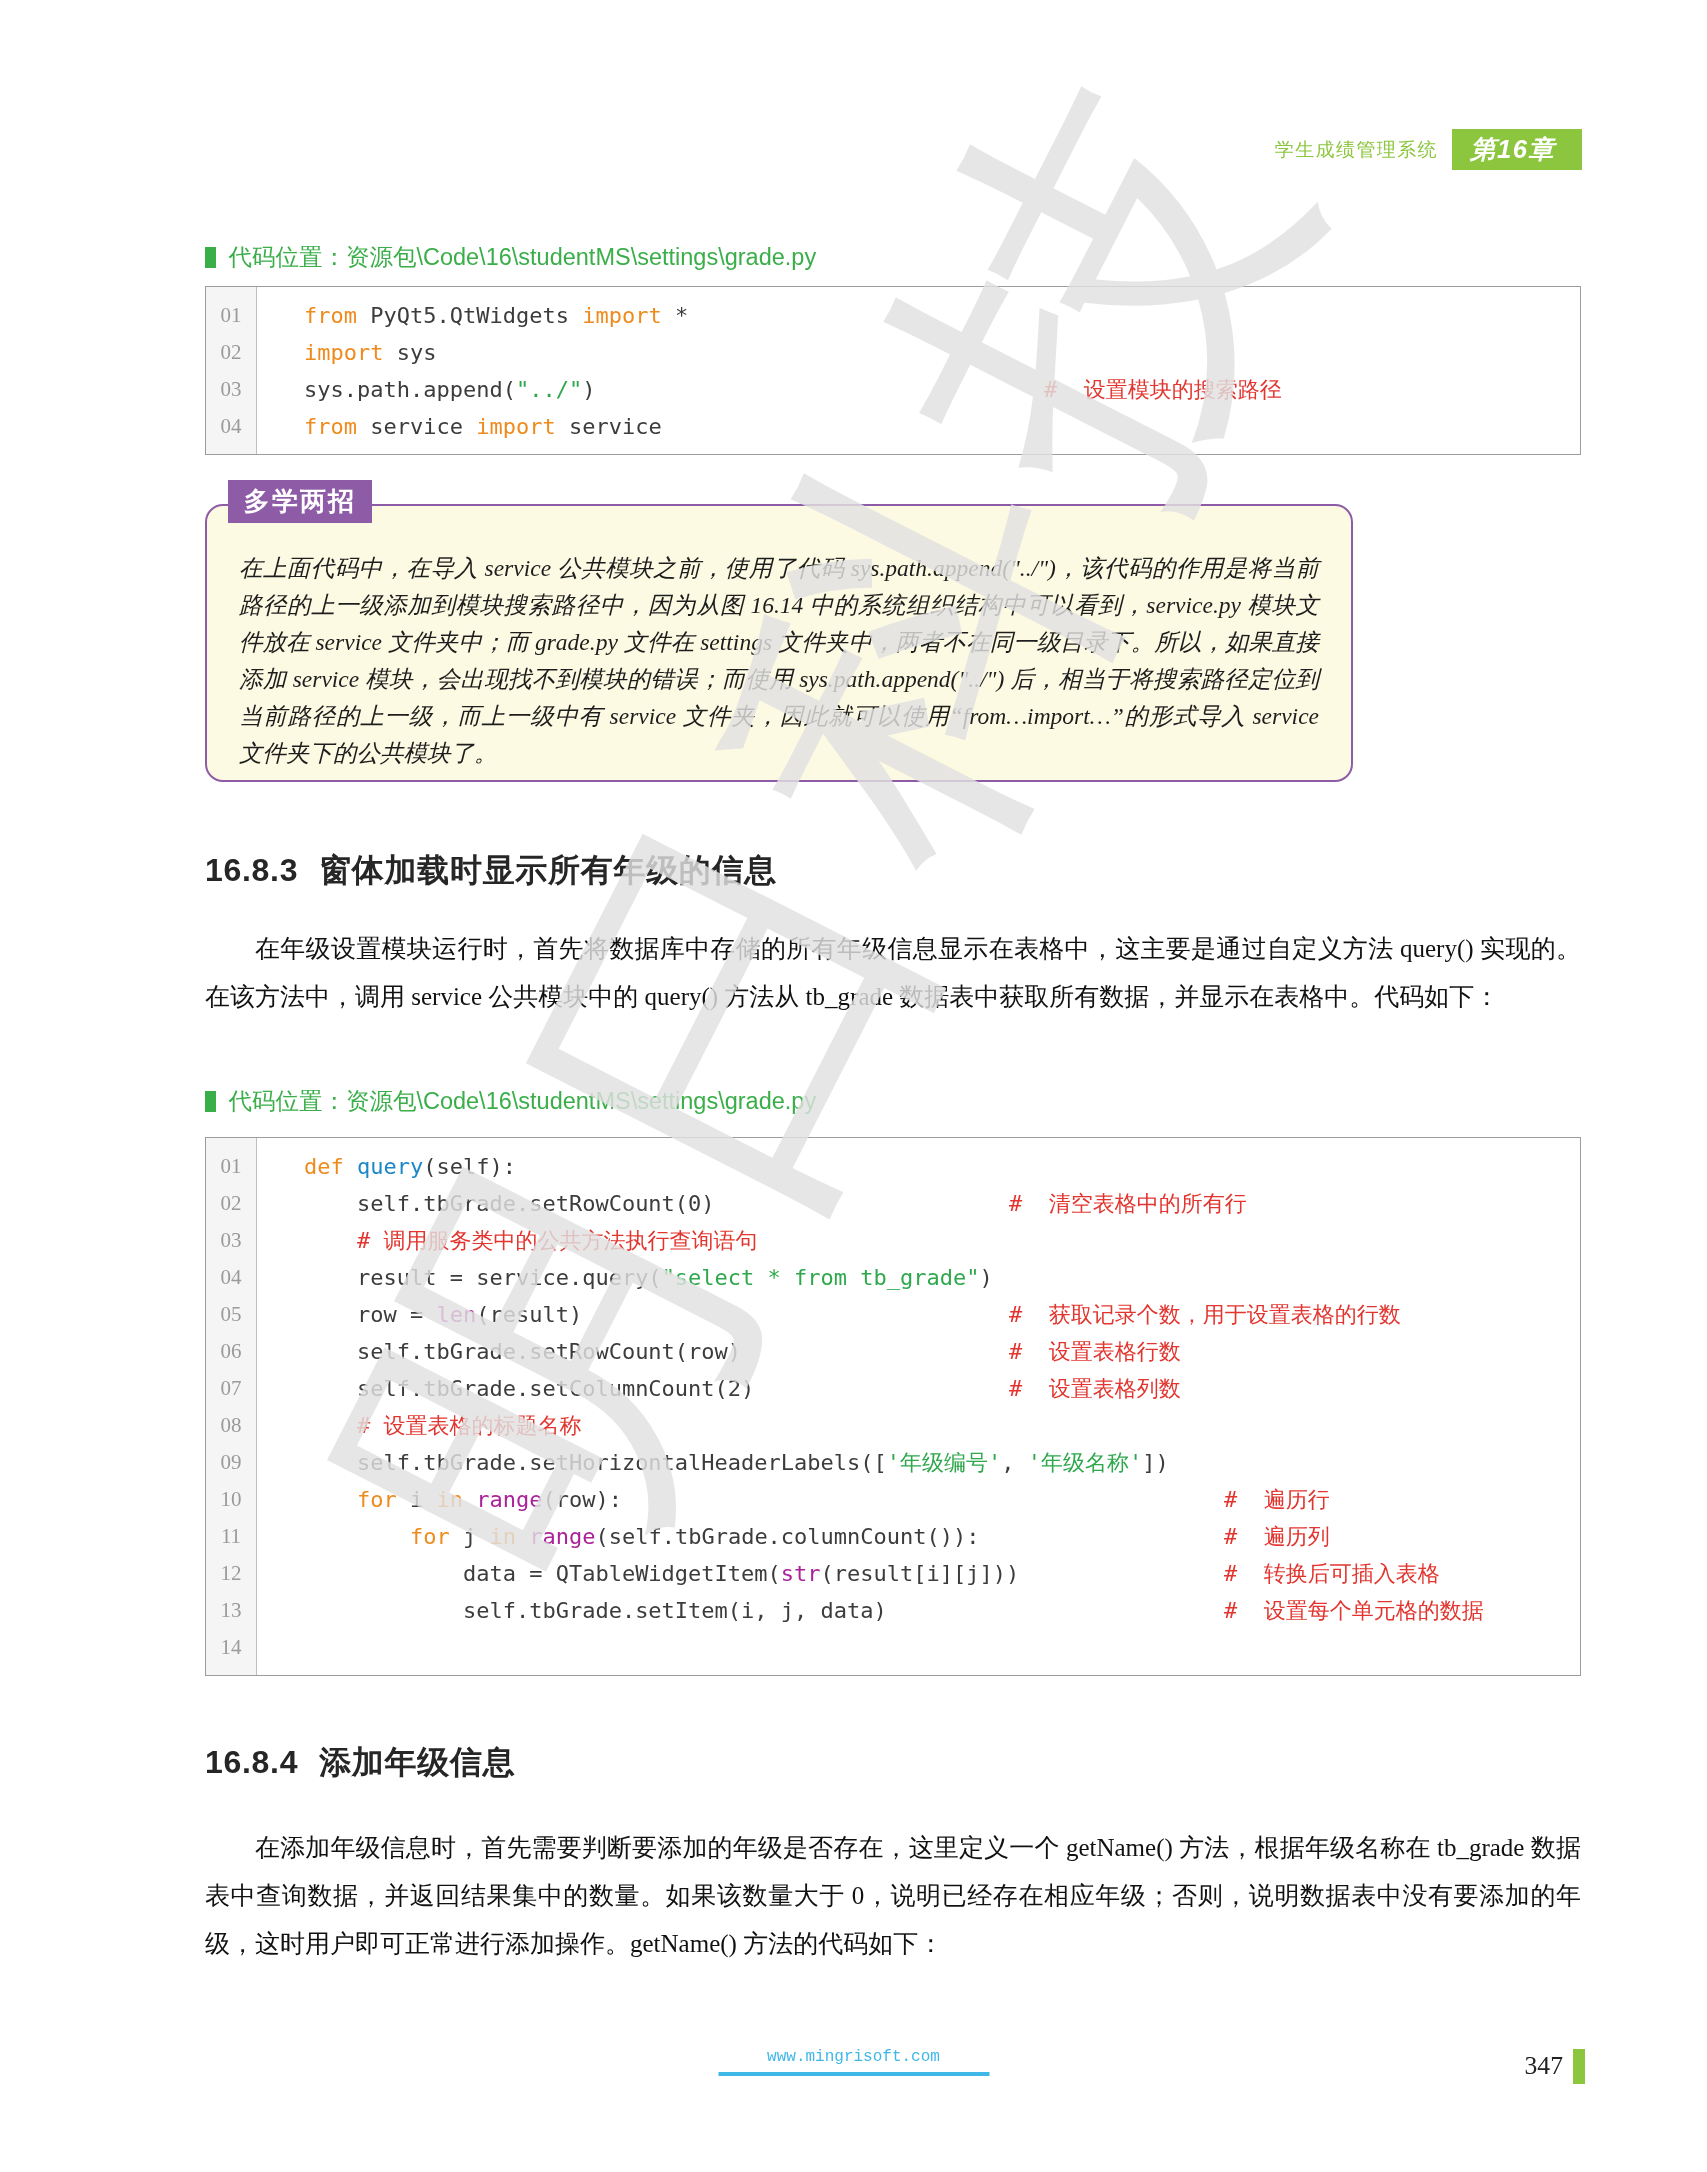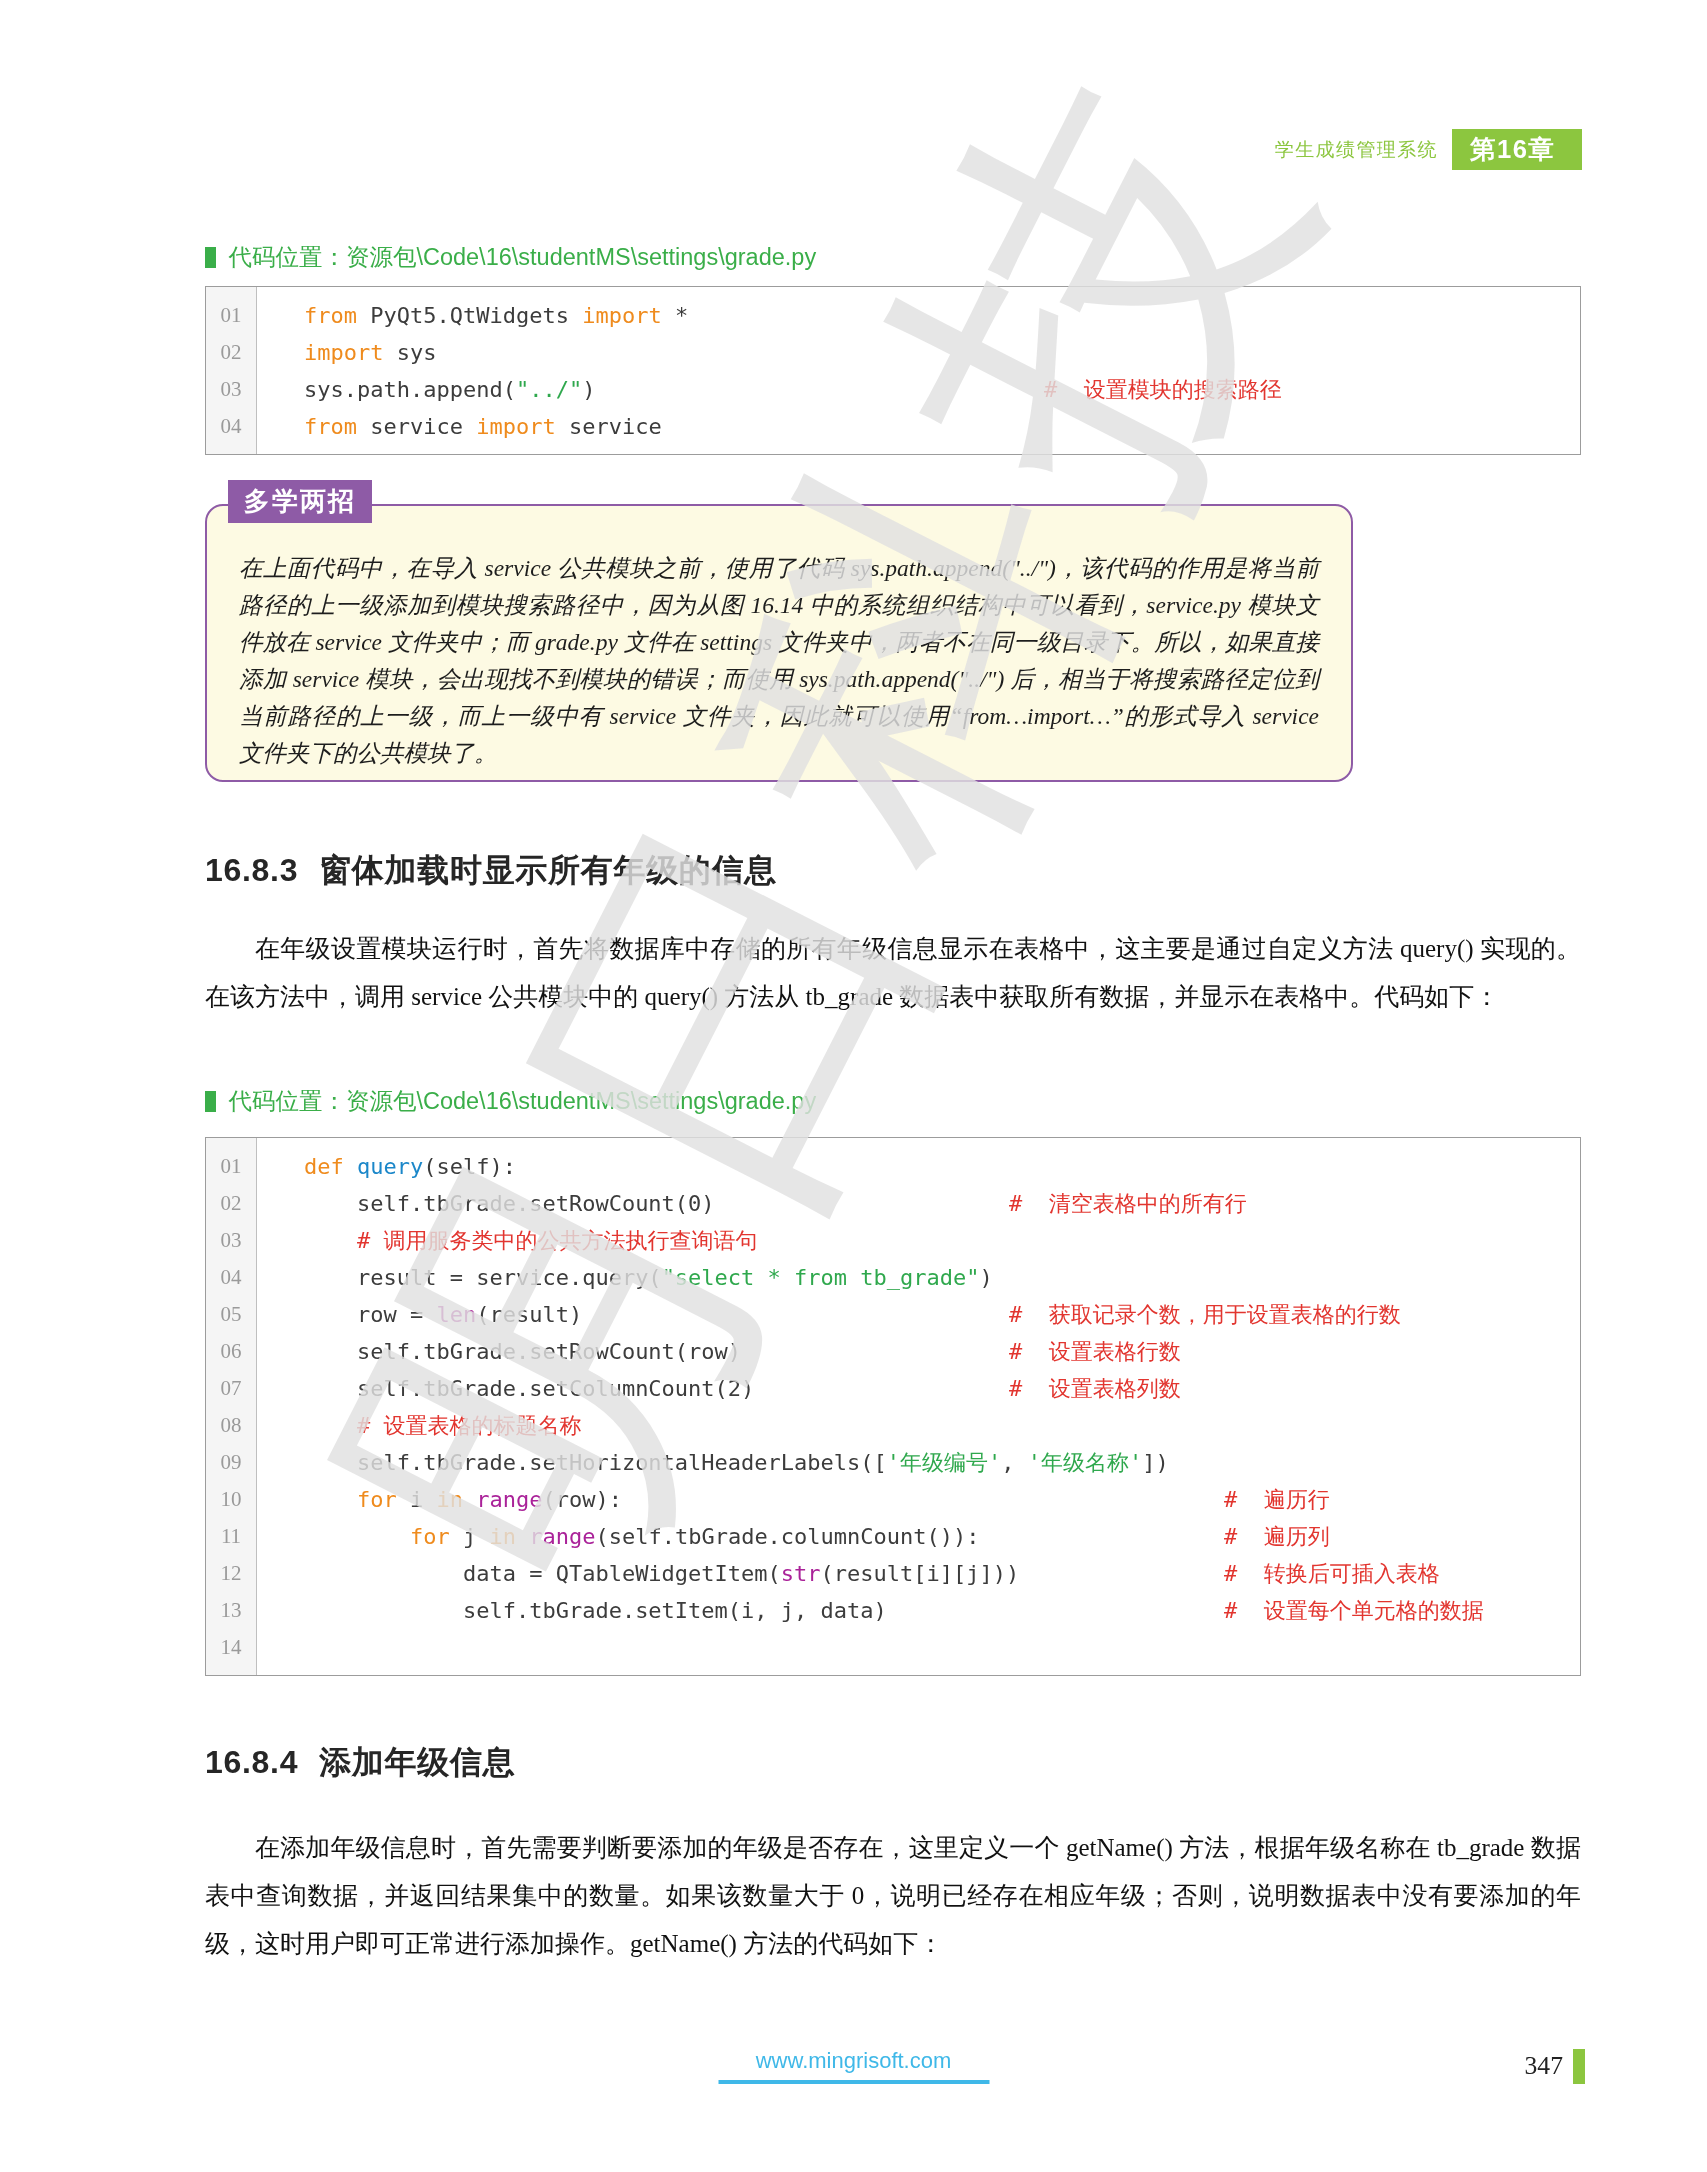--- a/index.html
+++ b/index.html
@@ -33,21 +33,21 @@
     z-index:2;
   }
   .header-title{
     font-family:"Liberation Sans","DejaVu Sans",sans-serif;
     font-size:19px; color:#8CC63F; letter-spacing:1.4px;
   }
   .chapter-badge{
     margin-left:14px; width:130px; height:41px; background:#8CC63F;
     display:flex; align-items:center; padding-left:18px; box-sizing:border-box;
     font-family:"Liberation Sans","DejaVu Sans",sans-serif;
-    font-size:25.6px; font-weight:bold; color:#ffffff; letter-spacing:1.4px;
+    font-size:25.6px; font-weight:bold; color:#ffffff; letter-spacing:1.4px;font-style:italic;
   }
   
   .codeloc{
     position:absolute; left:205px; height:28px;
     display:flex; align-items:center; z-index:2;
   }
   .codeloc .bullet{width:11px;height:21px;background:#3AAE49;margin-right:12.4px;}
   .codeloc .loc-text{
     font-family:"Liberation Sans","DejaVu Sans",sans-serif;
     font-size:23.5px; color:#3AAE49;
@@ -112,22 +112,22 @@
     position:absolute; left:205px; width:1376px; z-index:2;
     font-size:25px; line-height:48px; color:#111;
     text-align:justify; text-indent:2em;
   }
   
   .footer-link{
     position:absolute; top:2048px; left:50%; transform:translateX(-50%);
     display:flex; flex-direction:column; align-items:center; z-index:2;
   }
   .footer-link .url{
-    font-family:Liberation Sans, sans-serif;
-    font-size:22px; color:#3FB8E8;
+    font-family:Liberation Mono, monospace;
+    font-size:16px; color:#3FB8E8;
   }
   .footer-link .url-bar{width:271px; height:4.8px; background:#3FB8E8; margin-top:5.5px;}
   .page-num-wrap{
     position:absolute; top:2048px; right:122px; height:36px;
     display:flex; align-items:center; z-index:2;
   }
   .page-num{font-size:25.6px; color:#222; margin-right:9.7px;}
   .page-num-bar{width:12.4px; height:35px; background:#8CC63F;}
 </style>
 </head>

